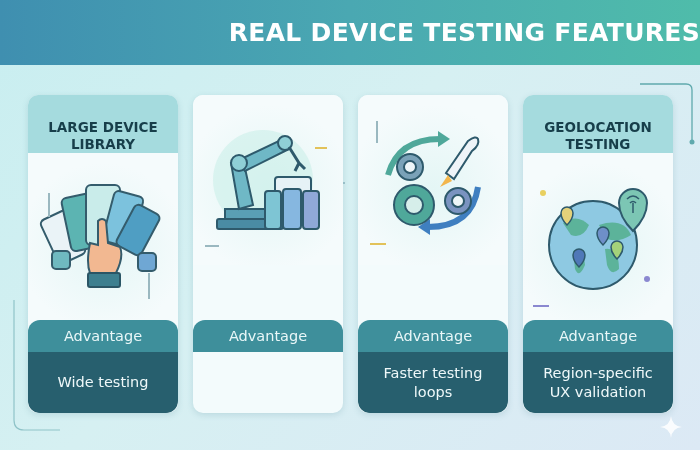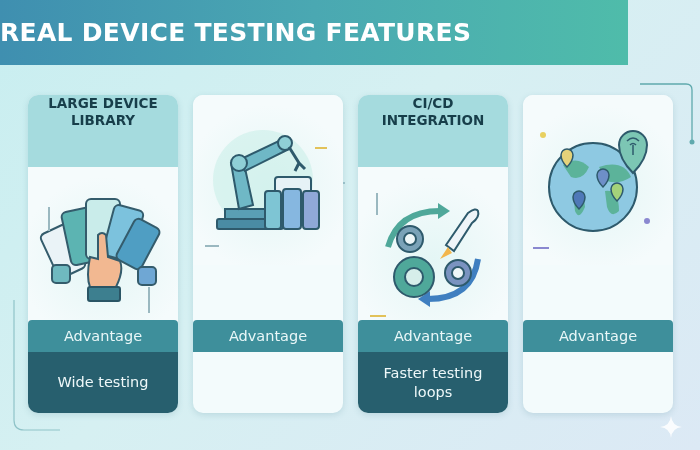--- a/index.html
+++ b/index.html
@@ -3,56 +3,56 @@
 <meta charset="utf-8">
 <style>
   * { box-sizing: border-box; margin: 0; padding: 0; }
   html, body { width: 700px; height: 450px; overflow: hidden; }
   body {
     font-family: "DejaVu Sans", "Liberation Sans", sans-serif;
     background: linear-gradient(135deg, #c8eef0 0%, #d6f0f2 45%, #dce9f5 100%);
     position: relative;
   }
   .banner {
-    position: absolute; left: 0; top: 0; width: 628px; height: 65px;
+    position: absolute; left: 0; top: 0; width: 700px; height: 65px;
     background: linear-gradient(90deg, #3f8fb0 0%, #4aa8b2 50%, #4fbcaa 100%);
-    display: flex; align-items: center; justify-content: flex-start;
+    display: flex; align-items: center; justify-content: flex-end;
   }
   .banner h1 {
     color: #ffffff; font-size: 25px; font-weight: bold; letter-spacing: 0.3px;
     font-family: "DejaVu Sans", sans-serif;
   }
   .card {
     position: absolute; top: 95px; width: 150px; height: 318px;
     border-radius: 10px; overflow: hidden;
     background: #f3fbfc;
     box-shadow: 0 2px 6px rgba(60,120,140,0.18);
   }
   .card-head {
-    height: 72px; background: #a5dbde;
-    display: flex; align-items: flex-start; justify-content: center; text-align: center;
+    height: 58px; background: #a5dbde;
+    display: flex; align-items: flex-end; justify-content: center; text-align: center;
     position: relative;
   }
   .card-head span {
     color: #173e4a; font-weight: bold; font-size: 13.5px; line-height: 17px;
     white-space: pre-line;
   }
   .card-head::after {
     content: ""; position: absolute; left: 50%; bottom: -7px; margin-left: -8px;
     width: 0; height: 0; border-left: 8px solid transparent; border-right: 8px solid transparent;
     border-top: 8px solid #a5dbde;
   }
   .card-body {
     height: 170px; position: relative;
     background: radial-gradient(circle at 50% 55%, #e4f6f5 0%, #f5fbfc 70%);
     display: flex; align-items: center; justify-content: center;
   }
   .adv {
     position: absolute; left: 0; top: 225px; width: 150px; height: 93px;
-    border-radius: 4px; overflow: hidden;
+    border-radius: 12px; overflow: hidden;
   }
   .adv-label {
     height: 32px; background: #3e8f9b; color: #e9f7f8;
     display: flex; align-items: center; justify-content: center; font-size: 14.5px;
   }
   .adv-value {
     height: 61px; background: #275f6e; color: #eef8f9;
     display: flex; align-items: center; justify-content: center; text-align: center;
     font-size: 14.5px; line-height: 19px; white-space: pre-line; padding: 0 6px;
   }
@@ -118,24 +118,20 @@
     </svg>
     <div class="deco-line" style="left:12px;top:150px;width:14px;height:1.5px;"></div>
     <div class="deco-line" style="left:122px;top:52px;width:12px;height:1.5px;background:#e2c25a;"></div>
   </div>
   <div class="adv">
     <div class="adv-label">Advantage</div>
   </div>
 </div>
 
 <div class="card" style="left:358px;">
-  <div class="card-head">
-    <span>CI/CD
-INTEGRATION</span>
-  </div>
   <div class="card-body">
     <svg width="130" height="130" viewBox="0 0 130 130">
       <path d="M20 60 Q30 24 72 24" stroke="#4fa89a" stroke-width="6" fill="none"></path>
       <path d="M70 16 L82 24 L70 32 Z" fill="#4fa89a"></path>
       <path d="M110 72 Q104 112 60 112" stroke="#3f7fc0" stroke-width="6" fill="none"></path>
       <path d="M62 104 L50 112 L62 120 Z" fill="#3f7fc0"></path>
       <circle cx="42" cy="52" r="13" fill="#7aa2b8" stroke="#2e5a6c" stroke-width="2"></circle>
       <circle cx="42" cy="52" r="6" fill="#eef6f8" stroke="#2e5a6c" stroke-width="2"></circle>
       <circle cx="46" cy="90" r="20" fill="#4fa89a" stroke="#2e5a6c" stroke-width="2"></circle>
       <circle cx="46" cy="90" r="9" fill="#d6eeea" stroke="#2e5a6c" stroke-width="2"></circle>
@@ -148,20 +144,24 @@
     <div class="deco-line" style="left:12px;top:148px;width:16px;height:1.5px;background:#e2c25a;"></div>
   </div>
   <div class="adv">
     <div class="adv-label">Advantage</div>
     <div class="adv-value">Faster testing
 loops</div>
   </div>
 </div>
 
 <div class="card" style="left:523px;">
+  <div class="card-head">
+    <span>GEOLOCATION
+TESTING</span>
+  </div>
   <div class="card-body">
     <svg width="130" height="130" viewBox="0 0 130 130">
       <circle cx="60" cy="72" r="44" fill="#8ec9e2" stroke="#2e5a6c" stroke-width="2"></circle>
       <path d="M30 50 Q44 40 56 52 Q50 66 38 62 Z" fill="#5cb39a"></path>
       <path d="M40 78 Q50 74 52 92 Q46 106 42 96 Z" fill="#5cb39a"></path>
       <path d="M66 52 Q90 44 98 62 Q86 70 74 66 Z" fill="#5cb39a"></path>
       <path d="M72 76 Q86 74 86 96 Q78 104 74 92 Z" fill="#5cb39a"></path>
       <path d="M28 40 a6 6 0 1 1 12 0 q0 6 -6 12 q-6 -6 -6 -12z" fill="#e4d27a" stroke="#2e5a6c" stroke-width="1.5"></path>
       <path d="M64 60 a6 6 0 1 1 12 0 q0 6 -6 12 q-6 -6 -6 -12z" fill="#6e8fc8" stroke="#2e5a6c" stroke-width="1.5"></path>
       <path d="M78 74 a6 6 0 1 1 12 0 q0 6 -6 12 q-6 -6 -6 -12z" fill="#a4d27a" stroke="#2e5a6c" stroke-width="1.5"></path>
@@ -169,18 +169,20 @@
       <path d="M86 30 a14 14 0 1 1 28 0 q0 14 -14 28 q-14 -14 -14 -28z" fill="#7cc6b4" stroke="#2e5a6c" stroke-width="2"></path>
       <path d="M94 26 q6 -6 12 0 M97 30 q3 -3 6 0" stroke="#2e5a6c" stroke-width="1.5" fill="none"></path>
       <line x1="100" y1="30" x2="100" y2="40" stroke="#2e5a6c" stroke-width="1.5"></line>
       <circle cx="10" cy="20" r="3" fill="#e8d060"></circle>
       <circle cx="114" cy="106" r="3" fill="#8a88d0"></circle>
     </svg>
     <div class="deco-line" style="left:10px;top:152px;width:16px;height:1.5px;background:#8a88d0;"></div>
   </div>
   <div class="adv">
     <div class="adv-label">Advantage</div>
+    <div class="adv-value">Region-specific
+UX validation</div>
   </div>
 </div>
 
 <svg class="sparkle" viewBox="0 0 22 22">
   <path d="M11 0 Q12 10 22 11 Q12 12 11 22 Q10 12 0 11 Q10 10 11 0Z" fill="#ffffff" opacity="0.85"></path>
 </svg>
 
 </body></html>

